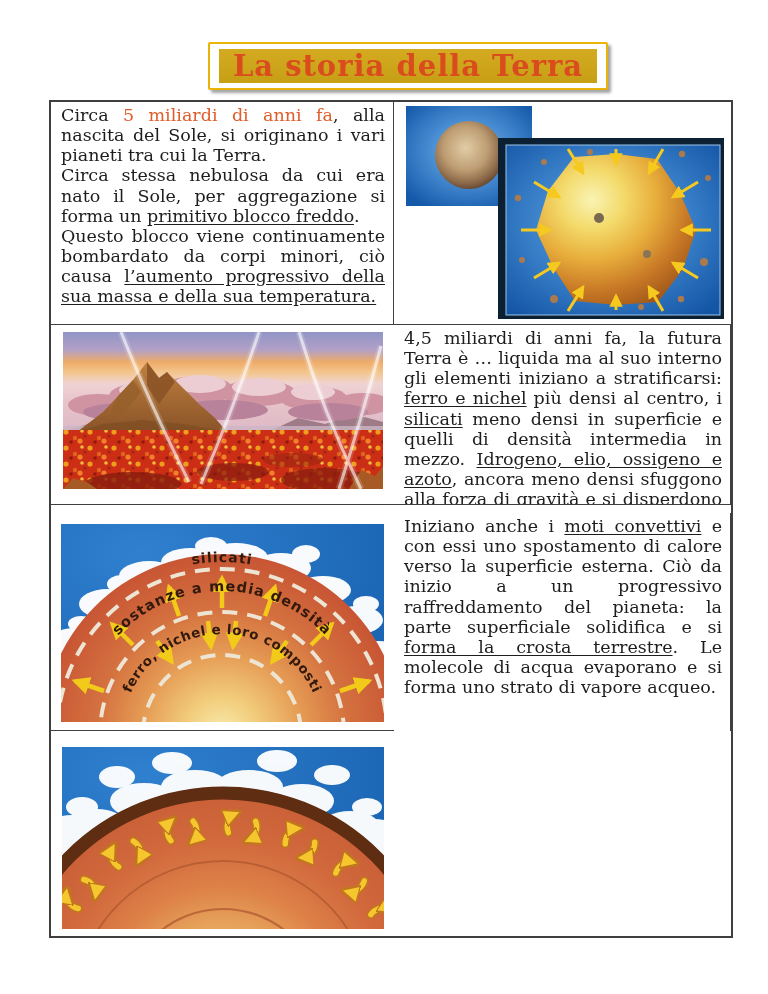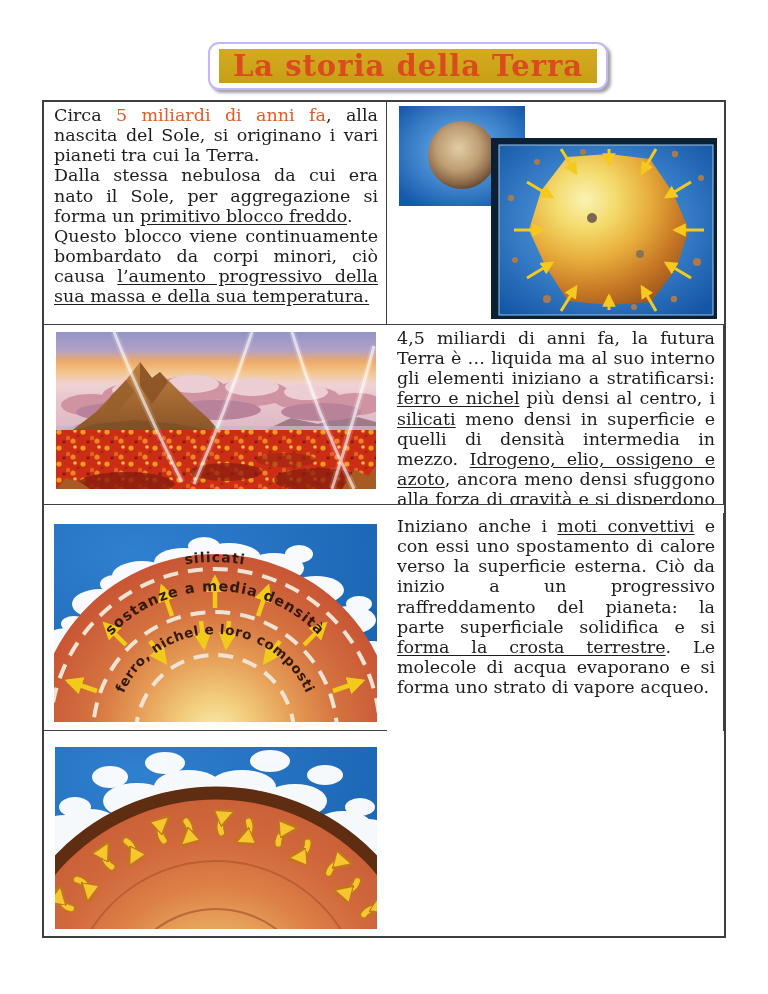--- a/index.html
+++ b/index.html
@@ -1,32 +1,32 @@
 <!DOCTYPE html>
 <html><head>
 <meta charset="utf-8">
 <style>
   html,body{margin:0;padding:0;}
   body{width:768px;height:994px;background:#ffffff;position:relative;
        font-family:"DejaVu Serif", serif; color:#1d1d1d; overflow:hidden;}
 
   
   .title-box{position:absolute;left:208px;top:42px;width:400px;height:48px;
-    background:#ffffff;border:2px solid #c4b5fd;border-radius:11px;
+    background:#ffffff;border:2px solid #eab308;border-radius:2px;
     box-shadow:3px 3px 3px rgba(90,90,90,.55);
     display:flex;align-items:center;justify-content:center;
     padding:5px 9px;box-sizing:border-box;}
   .title-gold{flex:1;height:100%;
     background:linear-gradient(180deg,#d4ab20,#c79f15);
     color:#da4b1e;font-weight:bold;font-size:29px;letter-spacing:1px;
     display:flex;align-items:center;justify-content:center;
     font-family:"DejaVu Serif",serif;}
 
   
-  .doc-table{position:absolute;left:42px;top:100px;width:684px;height:838px;
+  .doc-table{position:absolute;left:49px;top:100px;width:684px;height:838px;
     border:2px solid #3f3f3f;box-sizing:border-box;
     display:grid;grid-template-columns:343px 337px;
     grid-template-rows:223px 180px 226px 205px;background:#fff;}
   .c{box-sizing:border-box;border-right:1px solid #3f3f3f;border-bottom:1px solid #3f3f3f;overflow:hidden;}
   .last-col{border-right:none;}
   .last-row{border-bottom:none;margin-top:8px;}
 
   .txt{padding:3px 8px 3px 10px;font-size:17.5px;line-height:1.15;
        text-align:justify;}
   .txt p{margin:0;}
@@ -44,21 +44,21 @@
 <body>
 
 <div class="title-box">
   <div class="title-gold">La storia della Terra</div>
 </div>
 
 <div class="doc-table">
 
   <div class="c txt">
     <p><span>Circa </span><span class="hl">5 miliardi di anni fa</span><span>, alla nascita del Sole, si originano i vari pianeti tra cui la Terra.</span></p>
-    <p><span>Dalla stessa nebulosa da cui era nato il Sole, per aggregazione si forma un </span><span class="u">primitivo blocco freddo</span><span>.</span></p>
+    <p><span>Circa stessa nebulosa da cui era nato il Sole, per aggregazione si forma un </span><span class="u">primitivo blocco freddo</span><span>.</span></p>
     <p><span>Questo blocco viene continuamente bombardato da corpi minori, ciò causa </span><span class="u">l’aumento progressivo della sua massa e della sua temperatura.</span></p>
   </div>
 
   <div class="c img-cell last-col">
     <svg width="337" height="223" viewBox="0 0 337 223">
       <defs>
         <radialGradient id="r1skyA" cx="50%" cy="45%" r="65%">
           <stop offset="0%" stop-color="#8ec2ee"></stop>
             <stop offset="45%" stop-color="#4a8fd4"></stop>
             <stop offset="100%" stop-color="#155aaa"></stop>

